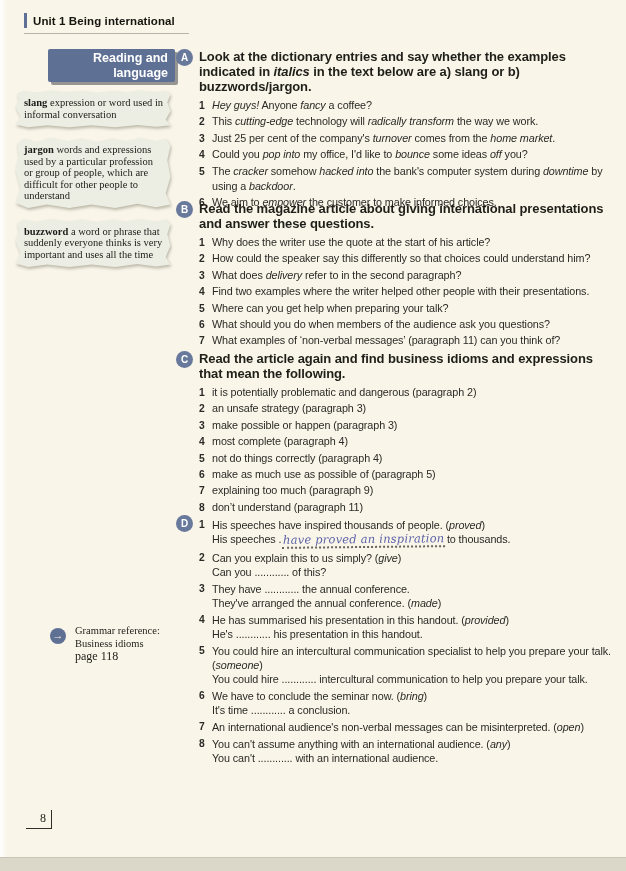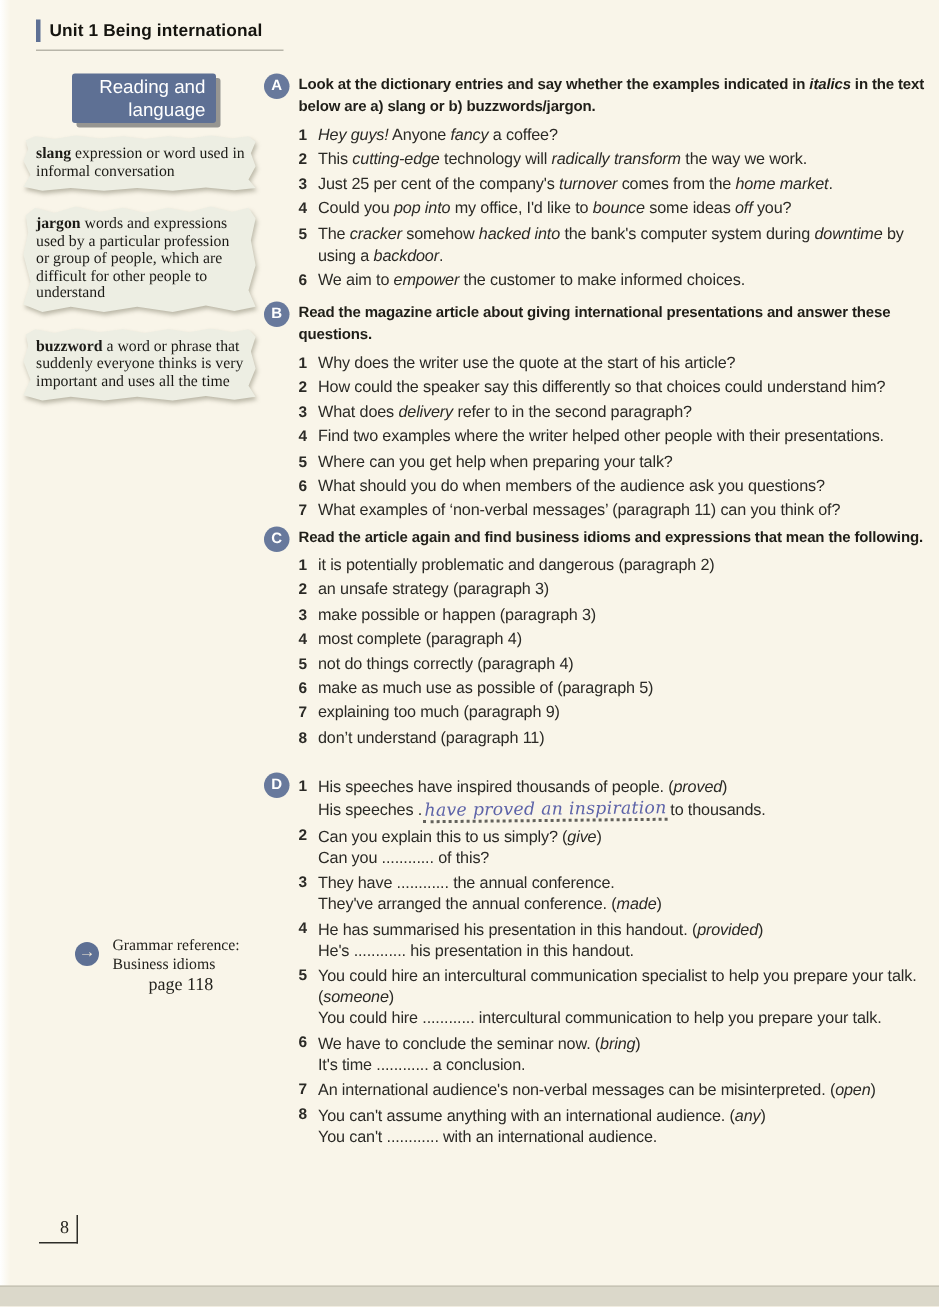--- a/index.html
+++ b/index.html
@@ -13,58 +13,58 @@
     background:var(--page-bg);
     font-family:"Liberation Sans",sans-serif;color:var(--ink);
   }
   
   .unit-header{position:absolute;left:24px;top:13px;display:flex;align-items:center;}
   .unit-bar{width:3px;height:15px;background:var(--accent);margin-right:6px;}
   .unit-title{font-size:11.5px;font-weight:bold;color:#15140f;letter-spacing:.1px;}
   .title-rule{position:absolute;left:24px;top:33px;width:165px;height:1px;background:#b8b5a9;}
   
   .section-box{
-    position:absolute;left:48px;top:49px;width:96px;height:33px;
+    position:absolute;left:48px;top:49px;width:127px;height:33px;
     background:var(--accent);border-radius:2px;
     box-shadow:3px 3px 0 rgba(70,70,72,.55);
-    color:#fff;font-weight:normal;font-size:12.5px;line-height:15px;
+    color:#fff;font-weight:bold;font-size:12.5px;line-height:15px;
     text-align:right;padding:2px 7px 0 0;
   }
   .notes{position:absolute;left:14px;top:90px;width:158px;}
   .note-wrap{filter:drop-shadow(1px 2px 1.5px rgba(95,92,70,.4));}
   .note-wrap + .note-wrap{margin-top:9px;}
   .note{
     background:var(--paper);padding:7px 8px 8px 10px;
     font-family:"Liberation Serif",serif;font-size:10.5px;line-height:11.5px;color:#1c1b17;
     clip-path:polygon(2% 9%,6% 2%,14% 7%,23% 1%,33% 6%,43% 2%,52% 7%,62% 2%,71% 6%,80% 1%,89% 6%,96% 2%,99% 12%,97% 32%,99% 55%,96% 78%,99% 93%,90% 97%,78% 92%,64% 98%,49% 93%,35% 98%,21% 93%,9% 98%,1% 91%,4% 70%,1% 45%,3% 25%);
   }
   .note .term{font-weight:bold;}
   .gram-ref{position:absolute;left:50px;top:624px;width:130px;display:flex;}
   .gram-icon{
     flex:0 0 16px;width:16px;height:16px;border-radius:50%;background:var(--accent);
     color:#f3ead6;font-size:11px;line-height:15px;text-align:center;font-weight:bold;margin:4px 9px 0 0;
   }
   .gram-text{font-family:"Liberation Serif",serif;font-size:10.5px;line-height:13px;color:#23221d;}
   .gram-text .it{}
-  .gram-page{font-size:12px;font-style:normal;margin-left:24px;}
+  .gram-page{font-size:12px;font-style:normal;}
   .page-num{
     position:absolute;left:26px;top:810px;width:26px;height:19px;
     border-bottom:1.5px solid #2e2d28;border-right:1.5px solid #2e2d28;
     font-family:"Liberation Serif",serif;font-size:12px;color:#23221d;
     text-align:right;padding-right:5px;line-height:17px;
   }
   
   .exercise{position:absolute;left:176px;width:442px;display:flex;}
   .ex-a{top:49px;} .ex-b{top:201px;} .ex-c{top:351px;} .ex-d{top:515px;}
   .badge{
     flex:0 0 17px;width:17px;height:17px;border-radius:50%;background:var(--badge);
     color:#fff;font-size:10px;font-weight:bold;text-align:center;line-height:17px;margin-right:6px;
   }
   .ex-body{flex:1;min-width:0;}
-  .ex-heading{font-size:10px;font-weight:bold;line-height:15px;color:#1f1e18;margin-bottom:4px;letter-spacing:-.1px;}
+  .ex-heading{font-size:13px;font-weight:bold;line-height:15px;color:#1f1e18;margin-bottom:4px;letter-spacing:-.1px;}
   .item{display:grid;grid-template-columns:13px 1fr;margin-top:1px;}
   .ex-d .item{margin-top:3px;}
   .num{font-size:10.3px;font-weight:bold;line-height:15.4px;}
   .itext{font-size:10.8px;line-height:15.4px;letter-spacing:-.1px;grid-column:2;}
   .ex-d .num{line-height:14px;}
   .ex-d .itext{line-height:14px;}
   .hand{
     font-family:"DejaVu Serif",serif;font-style:italic;color:var(--hand);
     font-size:11.5px;letter-spacing:.2px;display:inline-block;
     border-bottom:2px dotted #63625c;transform:rotate(-.6deg);padding:0 1px;margin:0 1px;

